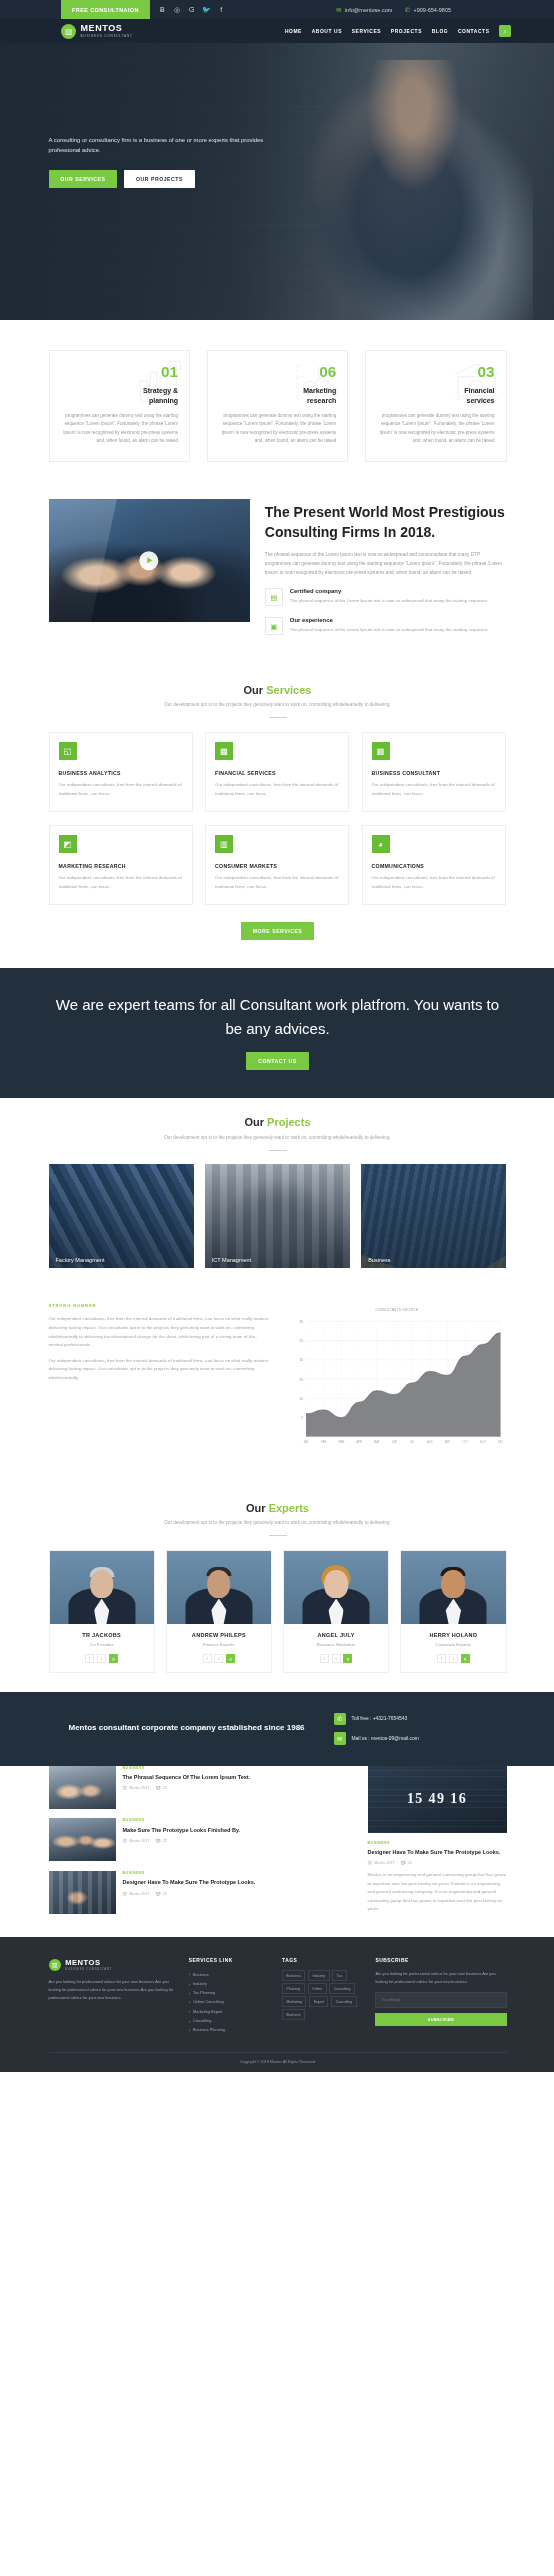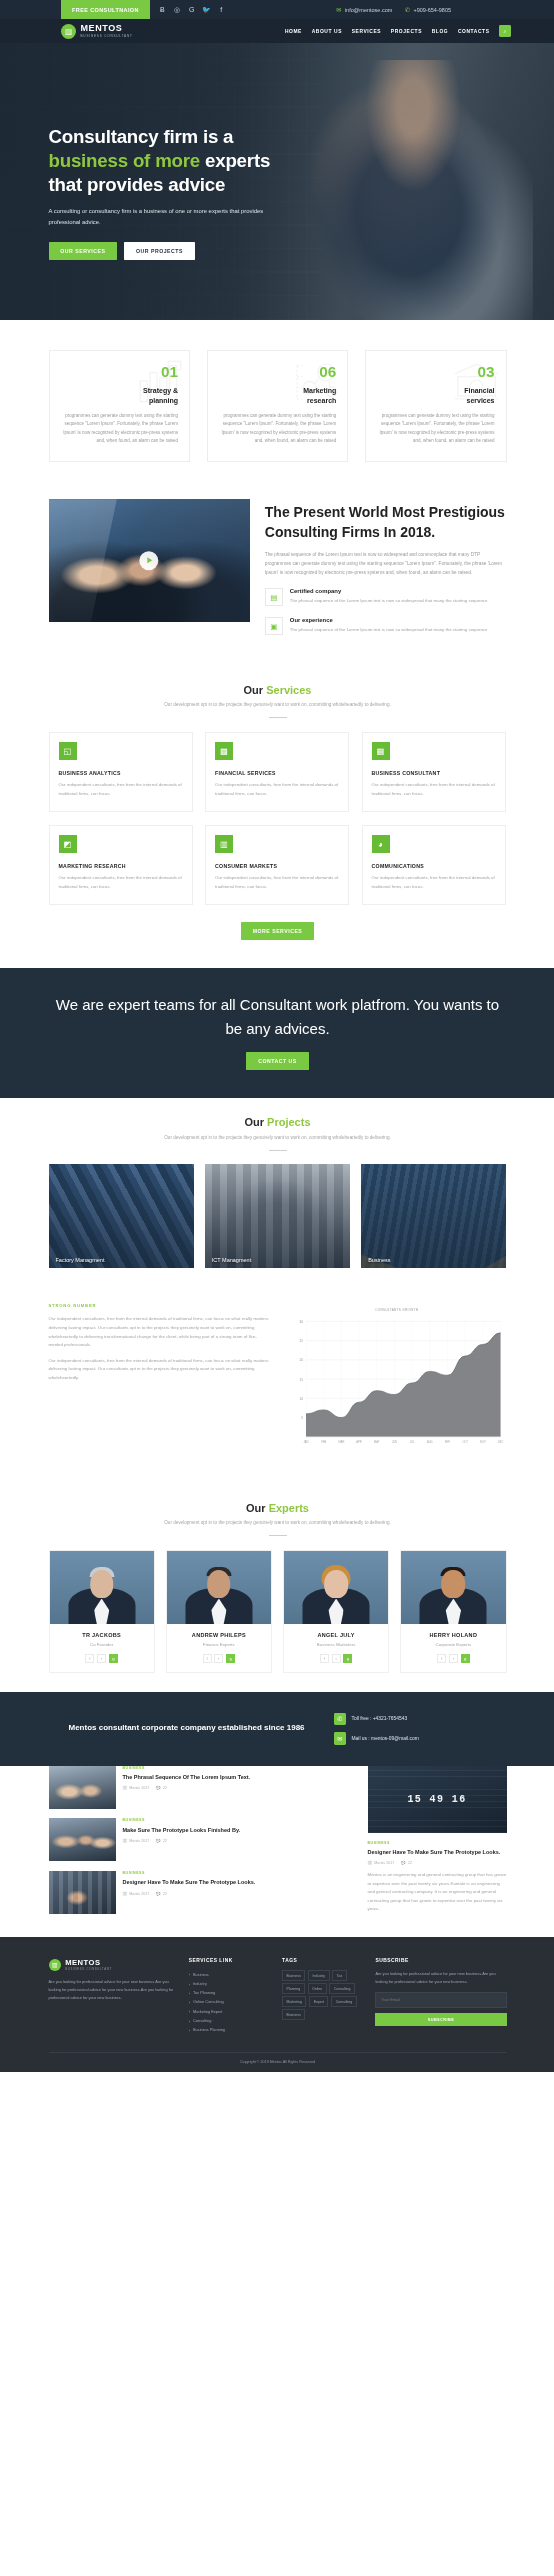--- a/index.html
+++ b/index.html
@@ -369,22 +369,22 @@
   .nt3::after{content:"";position:absolute;inset:0;background:repeating-linear-gradient(90deg,rgba(255,255,255,.12) 0 4.2px,rgba(0,0,0,.08) 4.2px 9.7px),radial-gradient(ellipse at 42% 62%,#cda487 0 9%,rgba(0,0,0,0) 20%);}
   .news-meta { font-size: 3.6px; color:#8fc83f; font-weight:bold; letter-spacing:0.5px; }
   .news-title { font-size: 5.5px; font-weight:bold; color:#222; line-height:1.5; margin-top: 3.5px; }
   .news-date { font-size: 3.7px; color:#b0b0b0; margin-top: 4.9px; display:flex; gap:7px; }
   .news-date span { display:flex; gap:2.1px; align-items:center; }
   .news-right { width: 139px; }
   .news-big { height: 67px; position:relative; overflow:hidden;
     background: linear-gradient(160deg,#2b3c4e 0%, #17222e 100%); }
   .news-big .clock {
     position:absolute; left:50%; top:50%; transform:translate(-50%,-50%);
-    color:#f2f5f8; font-size: 10px; font-weight:bold; letter-spacing:1.4px;
-    font-family:Liberation Mono, monospace;
+    color:#f2f5f8; font-size: 14px; font-weight:bold; letter-spacing:1.4px;
+    font-family:Liberation Serif, serif;
   }
   .news-big .grid {
     position:absolute; inset:0;
     background: repeating-linear-gradient(0deg, rgba(255,255,255,.05) 0 0.7px, rgba(0,0,0,0) 0.7px 6.2px);
   }
   .news-right .news-meta { margin-top: 8.3px; }
 
   
   .footer { background: #2a2f36; padding: 21px 0 0; }
   .f-row { display:flex; gap: 15.3px; }
@@ -462,25 +462,20 @@
       <a>BLOG</a>
       <a>CONTACTS</a>
       <button class="search-btn">⌕</button>
     </nav>
   </div>
 
   <section class="hero">
     <div class="hero-bg"></div>
     <div class="hero-veil"></div>
     <div class="hero-inner">
-      <h1>
-        <span>Consultancy firm is a</span><br>
-        <span class="hl">business of more</span><span> experts</span><br>
-        <span>that provides advice</span>
-      </h1>
       <p>A consulting or consultancy firm is a business of one or more experts that provides professional advice.</p>
       <div class="hero-btns">
         <button class="btn btn-green">OUR SERVICES</button>
         <button class="btn btn-white">OUR PROJECTS</button>
       </div>
     </div>
   </section>
 
   <section class="features">
     <div class="container">

